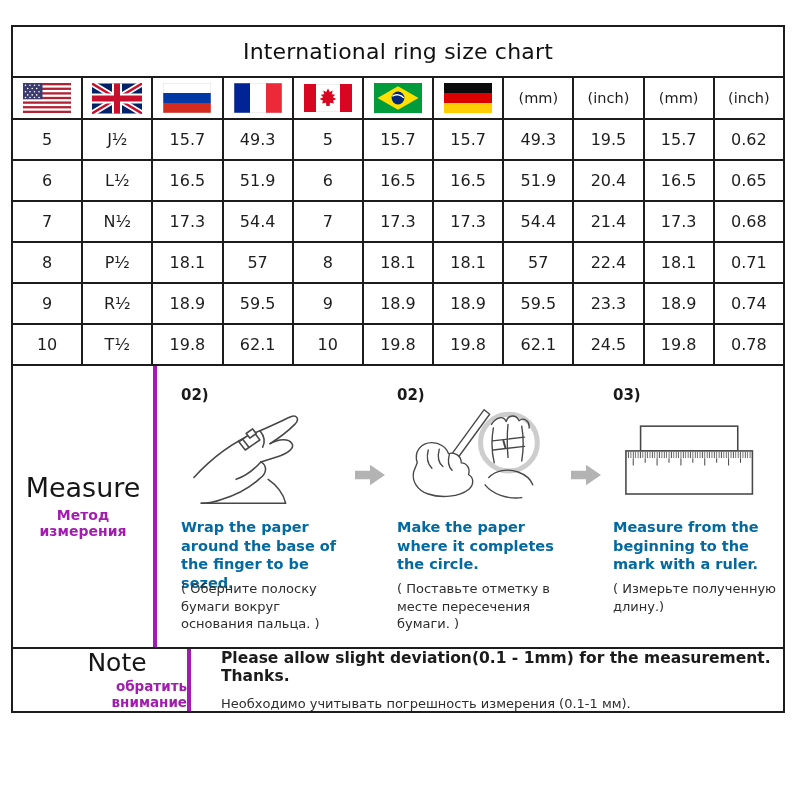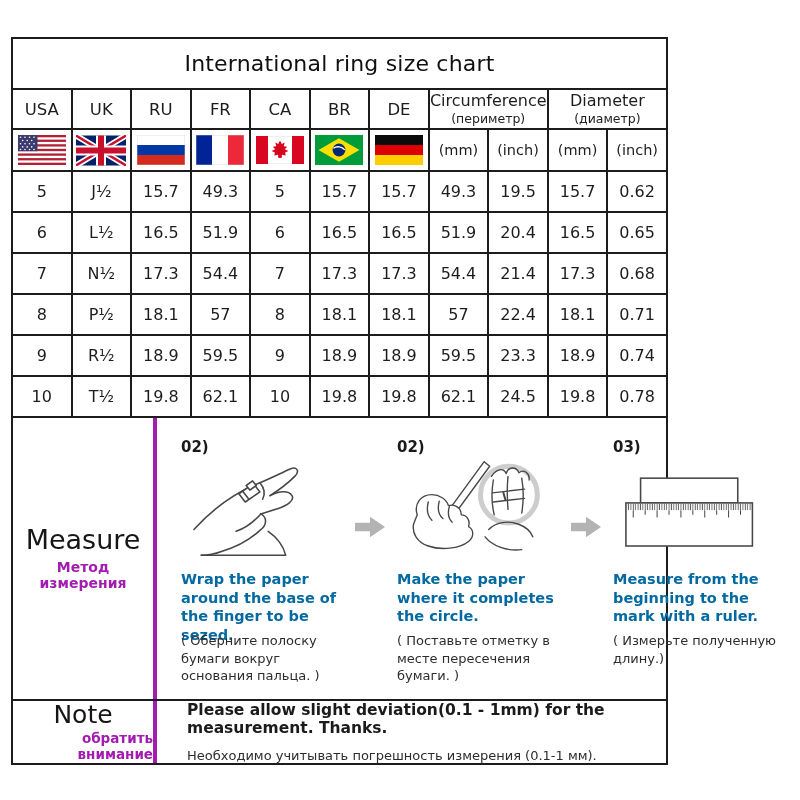--- a/index.html
+++ b/index.html
@@ -1,37 +1,37 @@
 <!DOCTYPE html>
 <html><head>
 <meta charset="utf-8">
 <style>
   html,body{margin:0;padding:0;}
   body{
     width:800px;height:800px;background:#ffffff;position:relative;
     font-family:"DejaVu Sans","Liberation Sans",sans-serif;color:#1d1d1d;
     -webkit-font-smoothing:antialiased;
   }
-  .sheet{position:absolute;left:11px;top:25px;width:657px;margin-top:12px;}
+  .sheet{position:absolute;left:11px;top:25px;width:774px;}
 
   
   table.size-table{border-collapse:collapse;width:100%;table-layout:fixed;}
   .size-table td{border:2px solid #1c1c1c;text-align:center;vertical-align:middle;padding:0;overflow:hidden;}
   .title-cell{height:49px;font-size:22px;color:#101010;letter-spacing:.2px;}
   .hdr-row td{height:38px;font-size:16.5px;}
   .group-hd .gh{font-size:16px;line-height:1.1;}
   .group-hd .ghs{font-size:12.5px;margin-top:1px;}
   .flag-row td{height:40px;}
   .flag-row svg{display:block;margin:0 auto;}
   .unit-cell{font-size:14.5px;}
   tbody[data-name="size-table-body"] td{height:39px;font-size:16px;}
 
   
   .measure-box{display:flex;border:2px solid #1c1c1c;border-top:none;height:281px;box-sizing:content-box;}
-  .note-box{display:flex;border:2px solid #1c1c1c;border-top:none;height:62px;}
+  .note-box{display:flex;border:2px solid #1c1c1c;border-top:none;height:62px;padding-left:34px;}
   .side-label{flex:0 0 140px;width:140px;border-right:4px solid #a21caf;
     display:flex;flex-direction:column;justify-content:center;align-items:center;text-align:center;}
   .side-en{font-size:27px;color:#161616;line-height:1.05;}
   .note-box .side-en{font-size:25px;}
   .side-ru{font-size:14px;margin-top:5px;color:#a21caf;font-weight:bold;}
   .note-box .side-ru{margin-top:2px;font-size:13.5px;text-align:right;}
 
   .measure-content{flex:1;display:flex;padding:20px 4px 0 24px;}
   .step{width:172px;flex:0 0 172px;}
   .step-num{font-weight:bold;font-size:15px;height:20px;color:#1a1a1a;}
@@ -61,37 +61,20 @@
         <col>
         <col>
         <col>
         <col>
         <col>
         <col>
     </colgroup>
     <tbody>
         <tr data-name="title-row">
       <td colspan="11" class="title-cell" data-name="page-title">International ring size chart</td>
-    </tr>
-    <tr class="hdr-row" data-name="header-row">
-      <td data-name="col-header-usa">USA</td>
-      <td data-name="col-header-uk">UK</td>
-      <td data-name="col-header-ru">RU</td>
-      <td data-name="col-header-fr">FR</td>
-      <td data-name="col-header-ca">CA</td>
-      <td data-name="col-header-br">BR</td>
-      <td data-name="col-header-de">DE</td>
-      <td colspan="2" class="group-hd" data-name="col-header-circumference">
-        <div class="gh" data-name="circumference-label">Circumference</div>
-        <div class="ghs" data-name="circumference-label-ru">(периметр)</div>
-      </td>
-      <td colspan="2" class="group-hd" data-name="col-header-diameter">
-        <div class="gh" data-name="diameter-label">Diameter</div>
-        <div class="ghs" data-name="diameter-label-ru">(диаметр)</div>
-      </td>
     </tr>
     <tr class="flag-row" data-name="flag-row">
       <td>
         <span data-name="flag-usa-icon">
           <svg width="48" height="30" viewBox="0 0 48 30">
             <rect width="48" height="30" fill="#fff" stroke="#d8d8d8" stroke-width="0.6"></rect>
             <g fill="#B22234">
               <rect y="0" width="48" height="2.31"></rect>
                   <rect y="4.62" width="48" height="2.31"></rect>
               <rect y="9.23" width="48" height="2.31"></rect>

